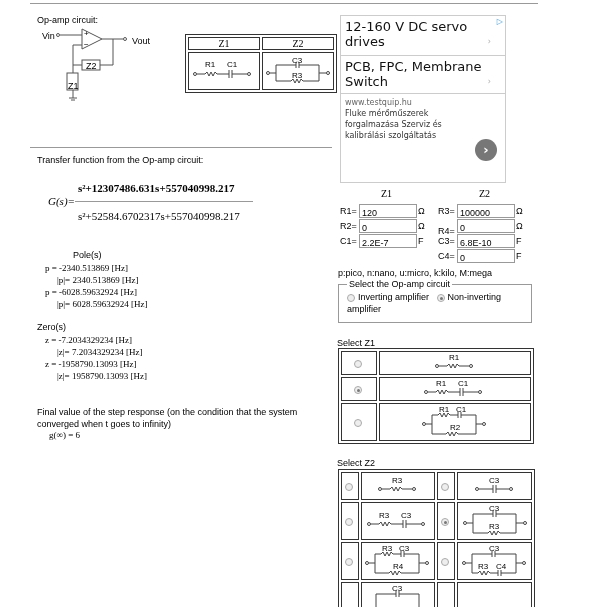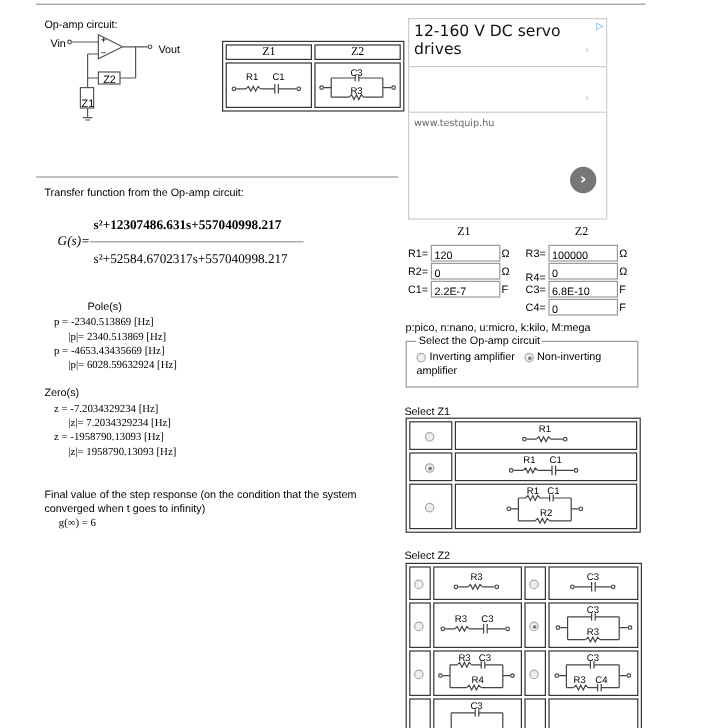--- a/index.html
+++ b/index.html
@@ -127,40 +127,42 @@
 </tbody>
   </table>
 
 <div class="ad">
   <span class="adchoice">▷</span>
   <div class="ad-item" style="height:40px;">
     <span>12-160 V DC servo drives</span>
     <span class="chev">›</span>
   </div>
   <div class="ad-item" style="height:38px;">
+    <span>PCB, FPC, Membrane Switch</span>
     <span class="chev">›</span>
   </div>
   <div class="ad-last">
     <div class="ad-url">www.testquip.hu</div>
+    <div class="ad-desc">Fluke mérőműszerek forgalmazása Szerviz és kalibrálási szolgáltatás</div>
     <div class="ad-go">›</div>
   </div>
 </div>
 
 <div class="hr" style="left:30px; top:147px; width:302px;"></div>
 
 <div class="abs lbl" style="left:37px; top:155px;">Transfer function from the Op-amp circuit:</div>
 <div class="abs formula ital" style="left:48px; top:195px;">G(s)=</div>
 <div class="abs formula" style="left:78px; top:182px;font-weight:bold;">s²+12307486.631s+557040998.217</div>
 <div class="frac-line" style="left:75px; top:201px; width:178px;"></div>
 <div class="abs formula" style="left:78px; top:210px;">s²+52584.6702317s+557040998.217</div>
 
 <div class="abs lbl" style="left:37px; top:250px;margin-left:36px;">Pole(s)</div>
 <div class="abs serif" style="left:45px; top:263px; font-size:9px;">p = -2340.513869 [Hz]</div>
 <div class="abs serif" style="left:57px; top:275px; font-size:9px;">|p|= 2340.513869 [Hz]</div>
-<div class="abs serif" style="left:45px; top:287px; font-size:9px;">p = -4653.43435669 [Hz]</div>
+<div class="abs serif" style="left:45px; top:287px; font-size:9px;">p = -6028.59632924 [Hz]</div>
 <div class="abs serif" style="left:57px; top:299px; font-size:9px;">|p|= 6028.59632924 [Hz]</div>
 
 <div class="abs lbl" style="left:37px; top:322px;">Zero(s)</div>
 <div class="abs serif" style="left:45px; top:335px; font-size:9px;">z = -7.2034329234 [Hz]</div>
 <div class="abs serif" style="left:57px; top:347px; font-size:9px;">|z|= 7.2034329234 [Hz]</div>
 <div class="abs serif" style="left:45px; top:359px; font-size:9px;">z = -1958790.13093 [Hz]</div>
 <div class="abs serif" style="left:57px; top:371px; font-size:9px;">|z|= 1958790.13093 [Hz]</div>
 
 <div class="abs lbl" style="left:37px; top:406px; width:285px; line-height:12px;">Final value of the step response (on the condition that the system converged when t goes to infinity)</div>
 <div class="abs serif" style="left:49px; top:430px; font-size:9px;">g(∞) = 6</div>

